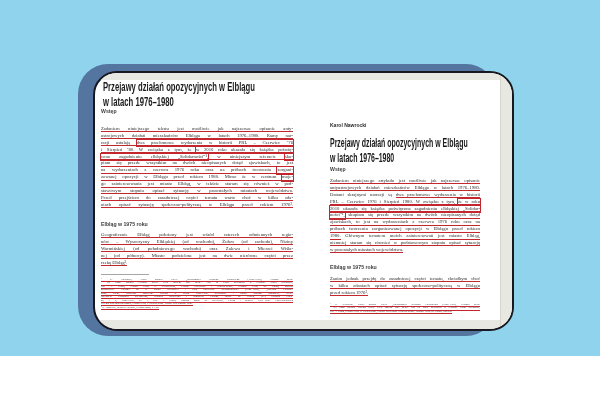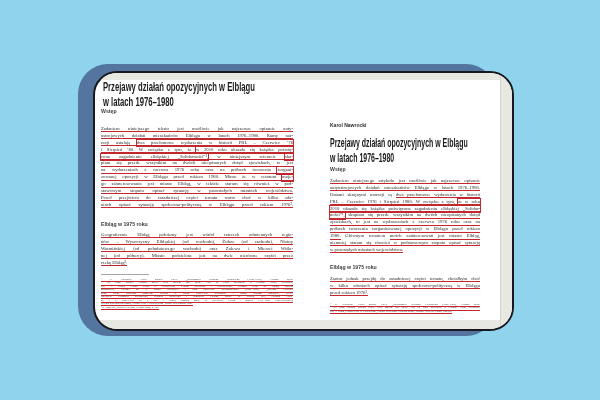--- a/index.html
+++ b/index.html
@@ -1,16 +1,16 @@
 <!DOCTYPE html>
 <html style="--bg: #8FD4EC; --back: #53759F; --frame: #181820; --edge: #E8E8E2; --mark: #C4262E;"><head>
 <meta charset="utf-8">
 <style>
   html,body{margin:0;padding:0;}
-  #stage{position:relative;width:600px;height:400px;background:var(--bg,#8FD4EC);overflow:hidden;
+  #stage{position:relative;width:600px;height:356px;background:var(--bg,#8FD4EC);overflow:hidden;
          font-family:"Liberation Serif",serif;}
   
   #tablet-back{position:absolute;left:78px;top:64px;width:418px;height:272px;border-radius:30px;
          background:var(--back,#53759F);}
   
   #tablet{position:absolute;left:93px;top:71px;width:421px;height:260px;border-radius:24px;
          background:#fff;border:2.5px solid var(--frame,#181820);box-sizing:border-box;overflow:hidden;}
   .edge-top{position:absolute;left:0;top:0;width:100%;height:7px;background:var(--edge,#E8E8E2);}
   .edge-bottom{position:absolute;left:0;top:247px;width:100%;height:13px;background:var(--edge,#E8E8E2);}
   .edge-right{position:absolute;left:405px;top:0;width:16px;height:100%;background:var(--edge,#E8E8E2);

